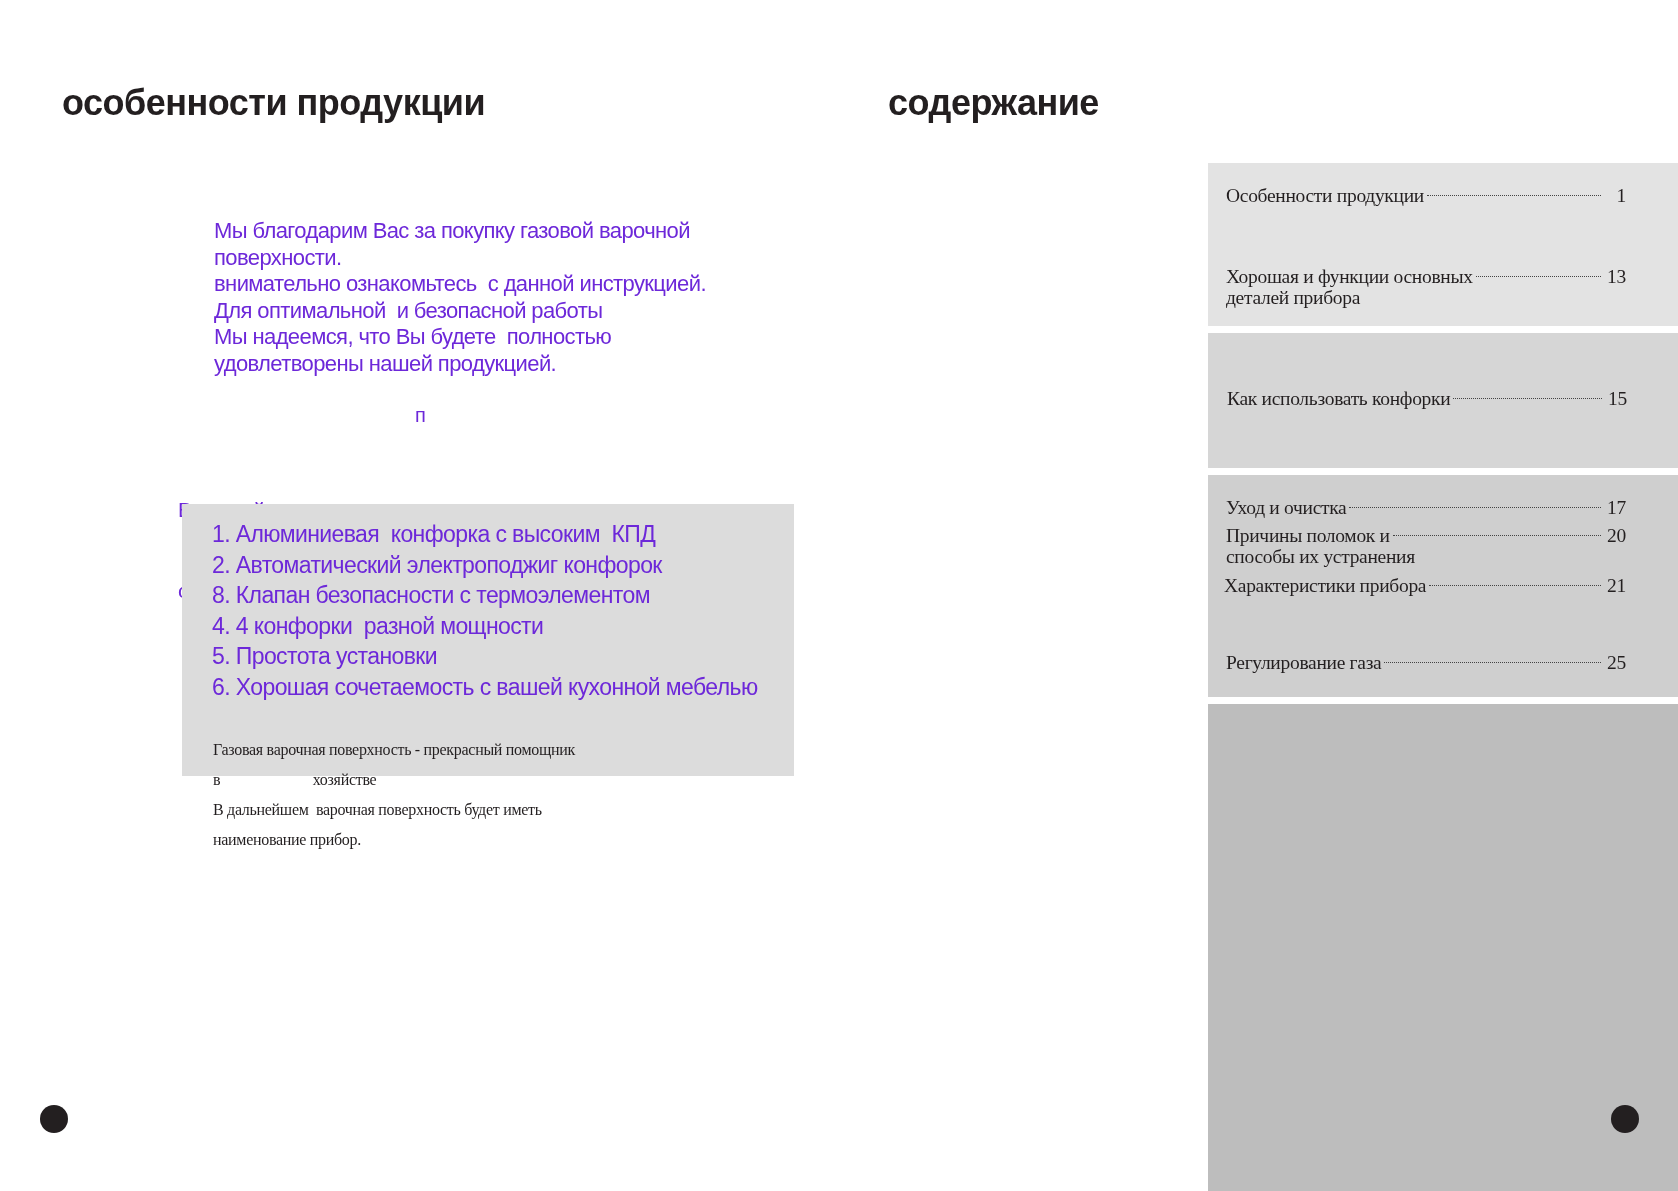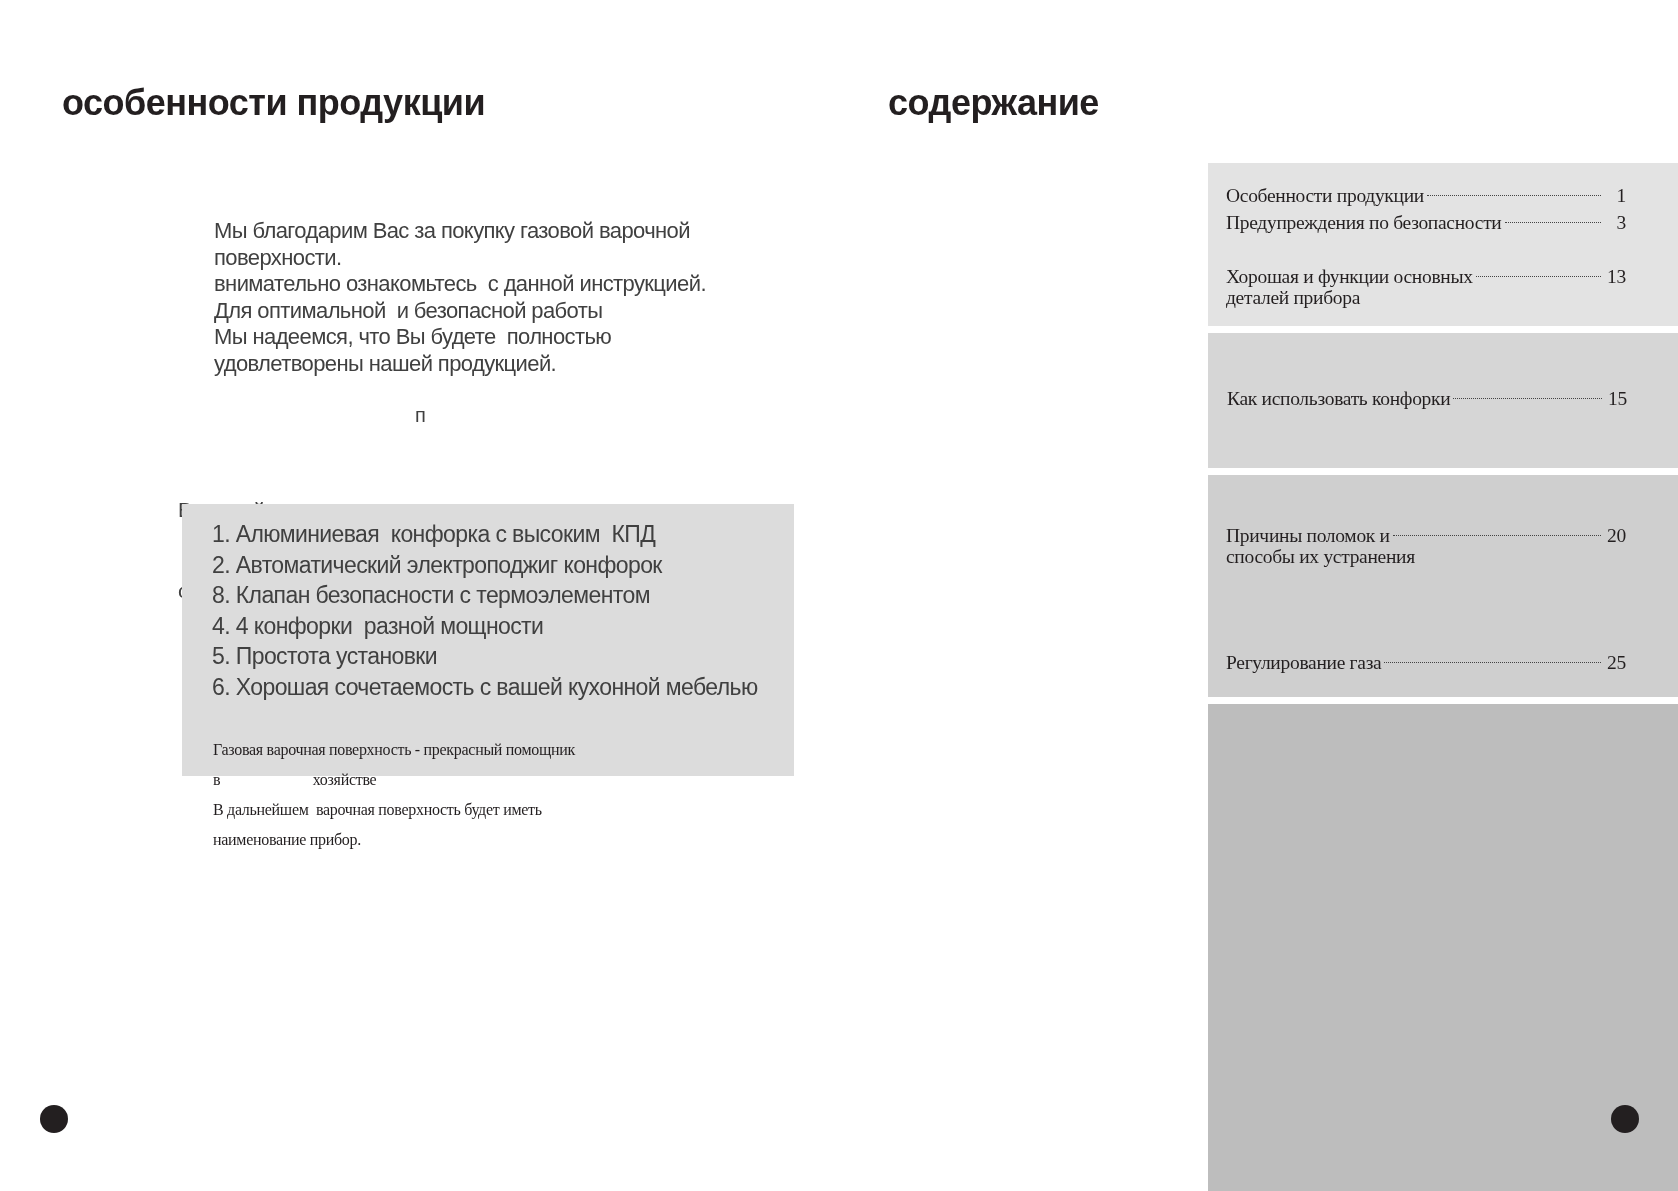--- a/index.html
+++ b/index.html
@@ -1,19 +1,19 @@
 <!DOCTYPE html>
 <html><head>
 <meta charset="utf-8">
 <style>
   html, body { margin:0; padding:0; }
   body { width:1678px; height:1191px; position:relative; background:#ffffff; overflow:hidden; color:#231f20; }
   .abs { position:absolute; }
   .heading { font-family:"Liberation Sans", sans-serif; font-weight:bold; font-size:36px; letter-spacing:-0.5px; color:#231f20; white-space:nowrap; }
-  .sans { font-family:"Liberation Sans", sans-serif; color:#404040; }
+  .sans { font-family:"Liberation Sans", sans-serif; color:#6d28d9; }
   .serif { font-family:"Liberation Serif", serif; color:#231f20; }
   .intro { font-size:22px; line-height:26.5px; letter-spacing:-0.6px; }
   .intro div { white-space:pre; }
   .model { font-size:21px; line-height:27px; letter-spacing:-0.5px; white-space:pre; }
   .features-box { background:#dcdcdc; }
   .features-box .item { font-size:23px; line-height:30.5px; letter-spacing:-0.6px; white-space:pre; }
   .outro { font-size:16px; line-height:30px; letter-spacing:-0.3px; }
   .outro div { white-space:pre; }
   .panel { position:absolute; left:1208px; width:470px; }
   .toc-entry { position:absolute; left:18px; width:400px; font-size:19.5px; line-height:21px; letter-spacing:-0.3px; }
@@ -68,27 +68,20 @@
 <div class="abs heading" style="left:888px; top:82px;">содержание</div>
 
 <div class="panel" style="top:163px; height:163px; background:#e3e3e3;">
   <div class="toc-entry serif" style="top:22px;">
     <div class="toc-line">
         <span class="toc-title">Особенности продукции</span>
         <span class="toc-leader"></span>
         <span class="toc-page" style="width:22px;">1</span>
       </div>
   </div>
-  <div class="toc-entry serif" style="top:49px;">
-    <div class="toc-line">
-        <span class="toc-title">Предупреждения по безопасности</span>
-        <span class="toc-leader"></span>
-        <span class="toc-page" style="width:22px;">3</span>
-      </div>
-  </div>
   <div class="toc-entry serif" style="top:103px;">
     <div class="toc-line">
         <span class="toc-title">Хорошая и функции основных</span>
         <span class="toc-leader"></span>
         <span class="toc-page" style="width:22px;">13</span>
       </div>
     <div class="toc-sub">деталей прибора</div>
   </div>
 </div>
 
@@ -96,27 +89,41 @@
   <div class="toc-entry serif" style="top:55px; left:19px;">
     <div class="toc-line">
         <span class="toc-title">Как использовать конфорки</span>
         <span class="toc-leader"></span>
         <span class="toc-page" style="width:22px;">15</span>
       </div>
   </div>
 </div>
 
 <div class="panel" style="top:475px; height:222px; background:#cfcfcf;">
+  <div class="toc-entry serif" style="top:22px;">
+    <div class="toc-line">
+        <span class="toc-title">Уход и очистка</span>
+        <span class="toc-leader"></span>
+        <span class="toc-page" style="width:22px;">17</span>
+      </div>
+  </div>
   <div class="toc-entry serif" style="top:50px;">
     <div class="toc-line">
         <span class="toc-title">Причины поломок и</span>
         <span class="toc-leader"></span>
         <span class="toc-page" style="width:22px;">20</span>
       </div>
     <div class="toc-sub">способы их устранения</div>
+  </div>
+  <div class="toc-entry serif" style="top:100px; left:16px; width:402px;">
+    <div class="toc-line">
+        <span class="toc-title">Характеристики прибора</span>
+        <span class="toc-leader"></span>
+        <span class="toc-page" style="width:22px;">21</span>
+      </div>
   </div>
   <div class="toc-entry serif" style="top:177px;">
     <div class="toc-line">
         <span class="toc-title">Регулирование газа</span>
         <span class="toc-leader"></span>
         <span class="toc-page" style="width:22px;">25</span>
       </div>
   </div>
 </div>
 

